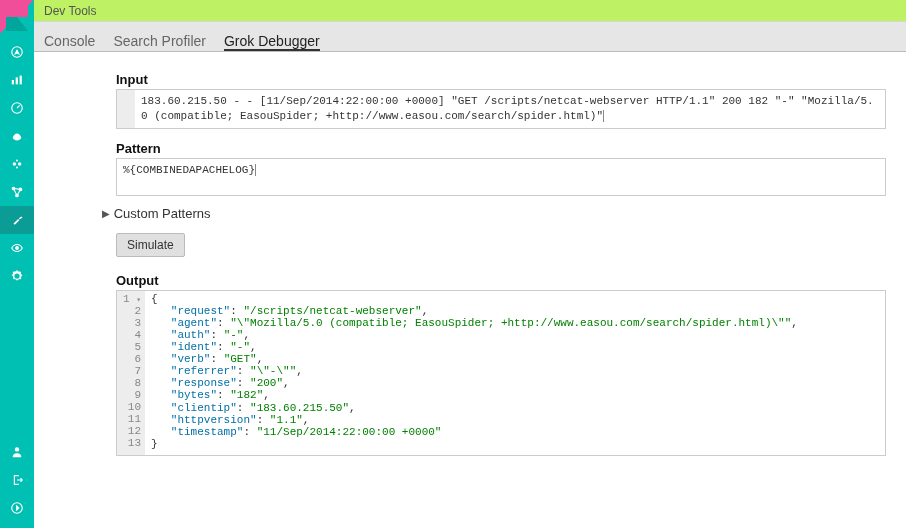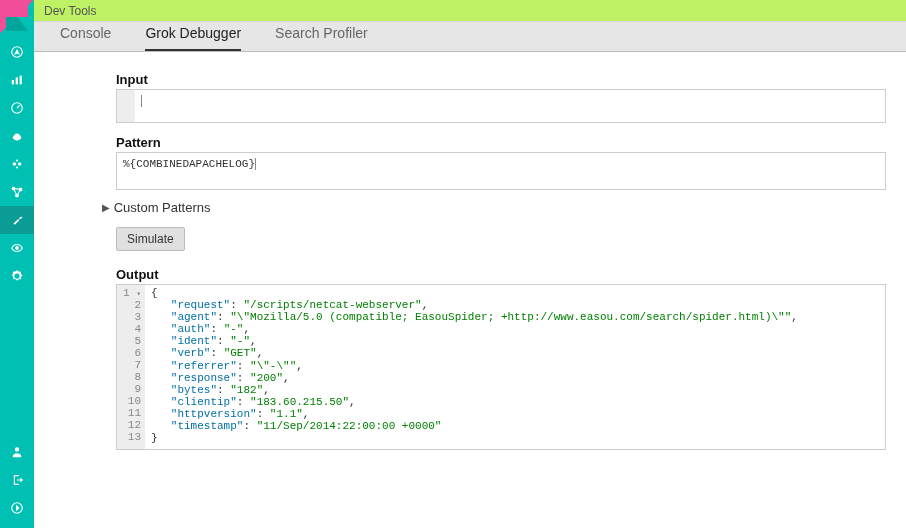--- a/index.html
+++ b/index.html
@@ -9,21 +9,21 @@
 .logo::before { content: ""; position: absolute; top: 3px; left: 6px; width: 22px; height: 14px; background: #f04e98; clip-path: polygon(0 0, 100% 0, 100% 100%, 50% 100%); }
 .logo::after { content: ""; position: absolute; bottom: 3px; left: 6px; width: 22px; height: 14px; background: #00a69b; clip-path: polygon(0 0, 50% 0, 100% 100%, 0 100%); }
 .nav-item { width: 34px; height: 28px; display: flex; align-items: center; justify-content: center; color: #fff; font-size: 13px; cursor: pointer; }
 .nav-item.active { background: #0a9c95; }
 .nav-item svg { width: 14px; height: 14px; }
 .sidebar-top { display: flex; flex-direction: column; margin-top: 4px; }
 .sidebar-bottom { display: flex; flex-direction: column; margin-top: auto; margin-bottom: 6px; }
 .main { flex: 1; display: flex; flex-direction: column; height: 100%; overflow: hidden; }
 .titlebar { height: 22px; background: #bef264; border-bottom: 1px solid #d6d6d6; display: flex; align-items: center; padding: 0 10px; font-size: 12px; color: #555; }
 .tabs { height: 30px; background: #e6e6e6; border-bottom: 1px solid #bbb; display: flex; align-items: flex-end; padding: 0 10px; gap: 18px; }
-.tab { padding: 6px 0 8px 0; font-size: 14px; color: #666; cursor: pointer; border-bottom: 2px solid transparent; margin-left: 16px; }
+.tab { padding: 6px 0 0 0; font-size: 14px; color: #666; cursor: pointer; border-bottom: 2px solid transparent; }
 .tab.active { color: #222; border-bottom: 2px solid #333; }
 .content { flex: 1; padding: 14px 20px 10px 82px; overflow: auto; }
 .section-label { font-weight: 700; font-size: 13px; margin: 6px 0 2px 0; color: #111; }
 .inputbox { border: 1px solid #ccc; background: #fff; display: flex; min-height: 34px; font-family: Menlo, Monaco, "Courier New", monospace; font-size: 11px; color: #333; }
 .input-gutter { width: 18px; background: #ededed; border-right: 1px solid #eee; flex-shrink: 0; }
 .input-content { padding: 4px 6px; white-space: pre-wrap; word-break: break-all; flex: 1; line-height: 1.35; }
 .input-cursor { border-right: 1px solid #888; }
 .inputbox.pattern { min-height: 38px; flex-direction: column; }
 .custom-patterns { margin: 10px 0 8px -14px; display: flex; align-items: center; gap: 4px; font-size: 13px; color: #333; cursor: pointer; }
 .custom-patterns .caret { font-size: 10px; color: #555; }
@@ -120,29 +120,29 @@
     </div>
   </div>
 </div>
 
 <div class="main">
   <div class="titlebar">
       <span>Dev Tools</span>
     </div>
   <div class="tabs">
     <div class="tab">Console</div>
+    <div class="tab">Search Profiler</div>
     <div class="tab active">Grok Debugger</div>
-    <div class="tab">Search Profiler</div>
   </div>
   <div class="content">
 
     <div class="section-label">Input</div>
     <div class="inputbox">
       <div class="input-gutter"></div>
-      <div class="input-content"><span class="input-cursor"></span></div>
+      <div class="input-content"><span>183.60.215.50 - - [11/Sep/2014:22:00:00 +0000] "GET /scripts/netcat-webserver HTTP/1.1" 200 182 "-" "Mozilla/5.0 (compatible; EasouSpider; +http://www.easou.com/search/spider.html)"</span><span class="input-cursor"></span></div>
     </div>
 
     <div class="section-label" style="margin-top:12px">Pattern</div>
     <div class="inputbox pattern">
       <div class="input-gutter"></div>
       <div class="input-content"><span>%{COMBINEDAPACHELOG}</span><span class="input-cursor"></span></div>
     </div>
 
     <div class="custom-patterns">
       <span class="caret">▶</span>

